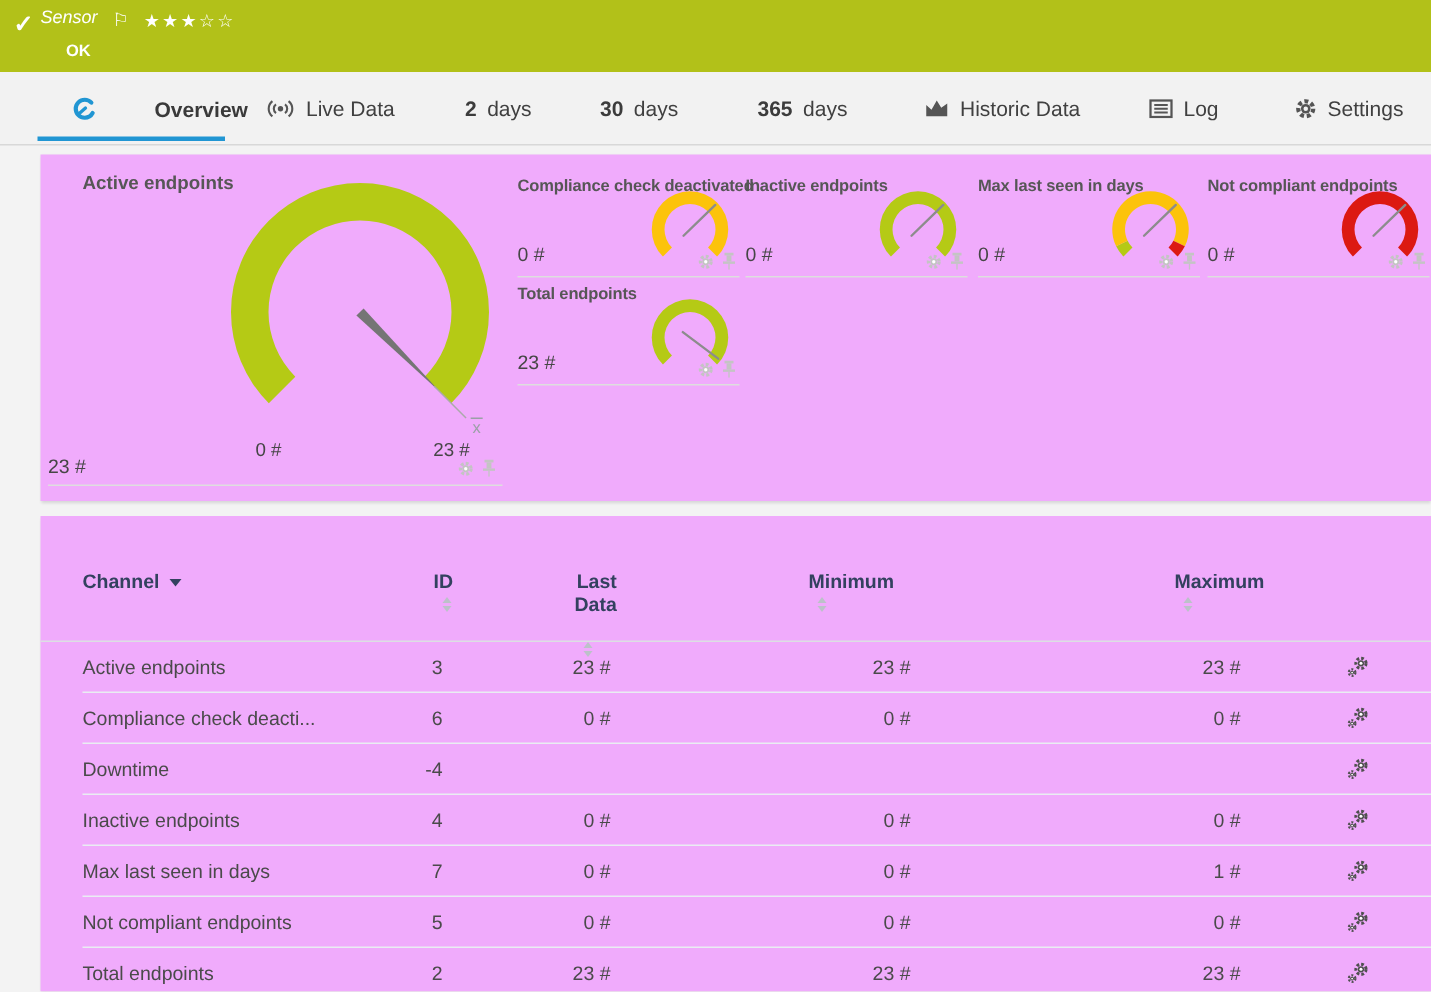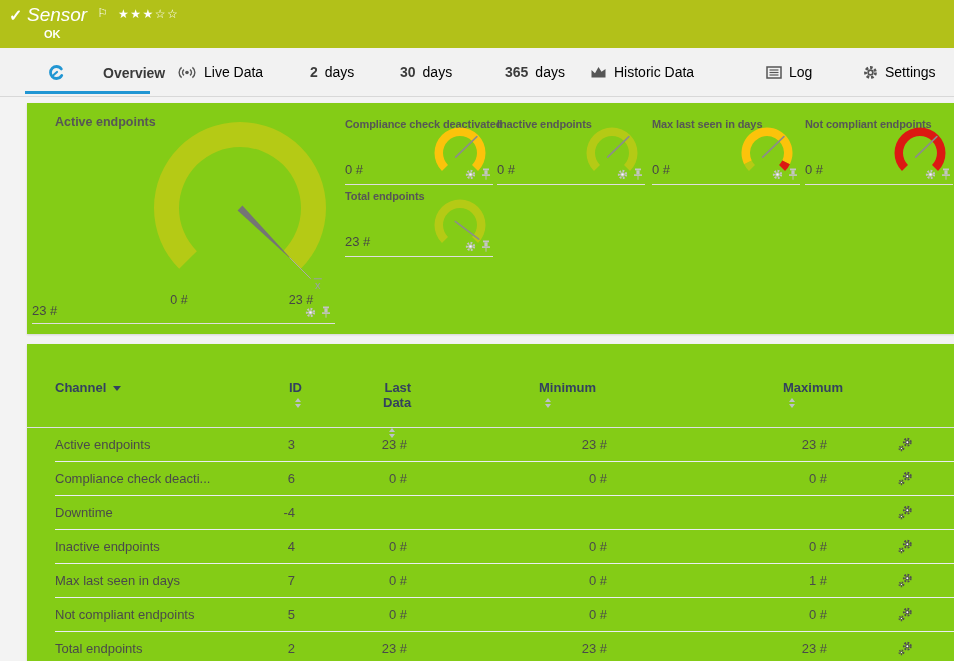--- a/index.html
+++ b/index.html
@@ -3,37 +3,37 @@
 <meta charset="utf-8">
 <style>
   html,body{margin:0;padding:0;}
   body{font-family:"Liberation Sans",sans-serif;background:#f3f3f3;}
   .screen{position:relative;width:954px;height:661px;overflow:hidden;background:#f3f3f3;}
 
   
   .topbar{position:absolute;left:0;top:0;width:100%;height:48px;background:#b2c119;color:#fff;}
   .check{position:absolute;left:9px;top:6px;font-size:16px;font-weight:bold;}
   .title-row{position:absolute;left:27px;top:4px;display:flex;align-items:baseline;gap:10px;}
-  .sensor-kind{font-style:italic;font-size:19px;}
+  .sensor-kind{font-style:italic;font-size:12px;}
   .sensor-title{font-size:19px;font-weight:bold;letter-spacing:.2px;}
   .flag{font-size:12px;align-self:flex-start;padding-top:2px;}
   .stars{font-size:12px;letter-spacing:1.5px;align-self:flex-start;padding-top:3px;}
   .status-ok{position:absolute;left:44px;top:28px;font-size:11px;font-weight:bold;}
 
   
   .tabbar{position:absolute;left:0;top:48px;width:100%;height:49px;background:#f2f2f2;border-bottom:1px solid #d8d8d8;box-sizing:border-box;}
   .tab{position:absolute;top:16px;display:flex;align-items:center;gap:7px;font-size:14px;color:#555;cursor:pointer;white-space:nowrap;}
   .tab b{color:#3c3c3c;font-weight:bold;}
-  .tab .lbl{color:#000000;}
+  .tab .lbl{color:#404040;}
   .tab.active .lbl{color:#3a3a3a;font-weight:bold;margin-left:31px;}
   .tab-underline{position:absolute;left:25px;top:43px;width:125px;height:3px;background:#2196d3;}
   .tab svg{display:block;}
 
   
-  .panel{position:absolute;background:#84cc16;box-shadow:0 1px 2px rgba(0,0,0,.13);}
+  .panel{position:absolute;background:#f0abfc;box-shadow:0 1px 2px rgba(0,0,0,.13);}
   .gauges-panel{left:27px;top:103px;width:927px;height:231px;}
   .table-panel{left:27px;top:344px;width:927px;height:317px;overflow:hidden;}
 
   
   .g-title{position:absolute;font-weight:bold;color:#565656;white-space:nowrap;}
   .g-title-big{left:28px;top:12px;font-size:12.5px;}
   .g-value{position:absolute;font-size:13px;color:#464646;}
   .g-scale{position:absolute;font-size:12.5px;color:#464646;transform:translateX(-50%);top:190px;}
   .g-divider{position:absolute;height:1px;background:#dedede;}
   .g-icons{position:absolute;display:flex;gap:5px;align-items:center;}
@@ -118,21 +118,21 @@
     <div class="tab" style="left:400px">
       <b>30</b>
       <span class="lbl">days</span>
     </div>
 
     <div class="tab" style="left:505px">
       <b>365</b>
       <span class="lbl">days</span>
     </div>
 
-    <div class="tab" style="left:590px">
+    <div class="tab" style="left:616px">
       <span>
         <svg width="17" height="14" viewBox="0 0 17 14">
             <path d="M1.5,12.5 L1.5,5 L5,8.2 L8.5,2 L11.5,6.8 L15.5,4 L15.5,12.5 Z" fill="#555"></path>
           </svg>
       </span>
       <span class="lbl">Historic Data</span>
     </div>
 
     <div class="tab" style="left:766px">
       <span>

